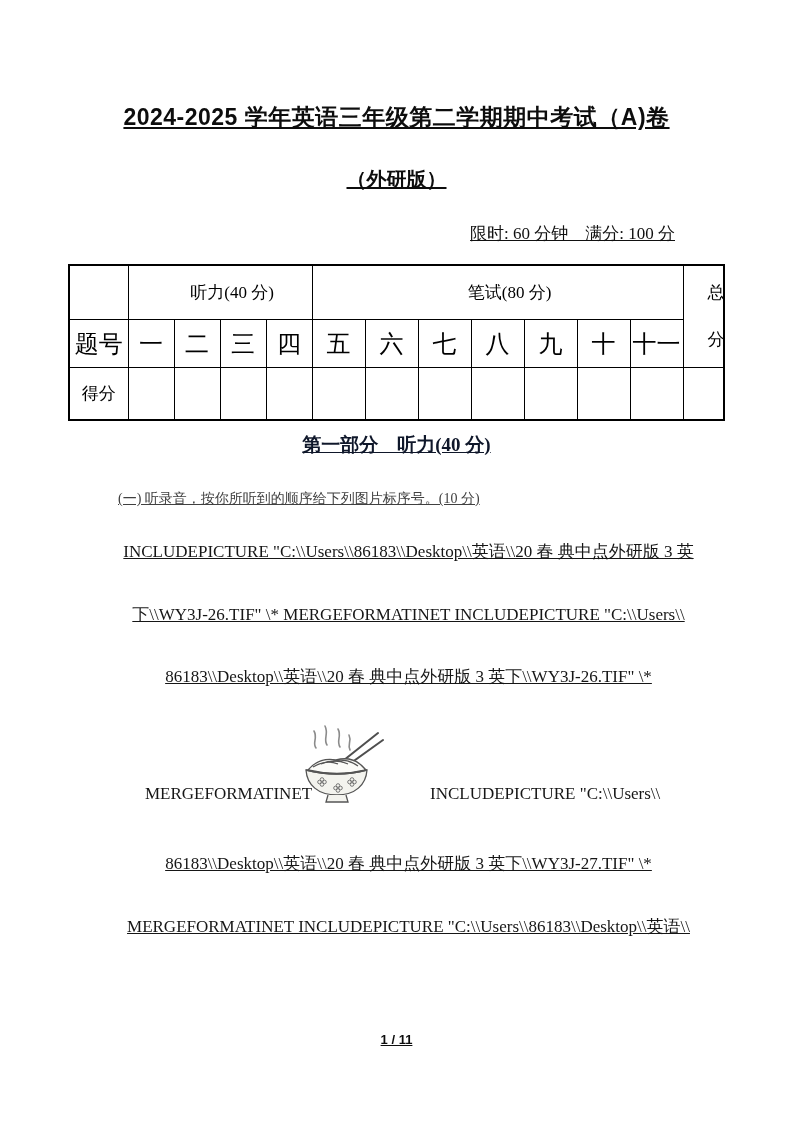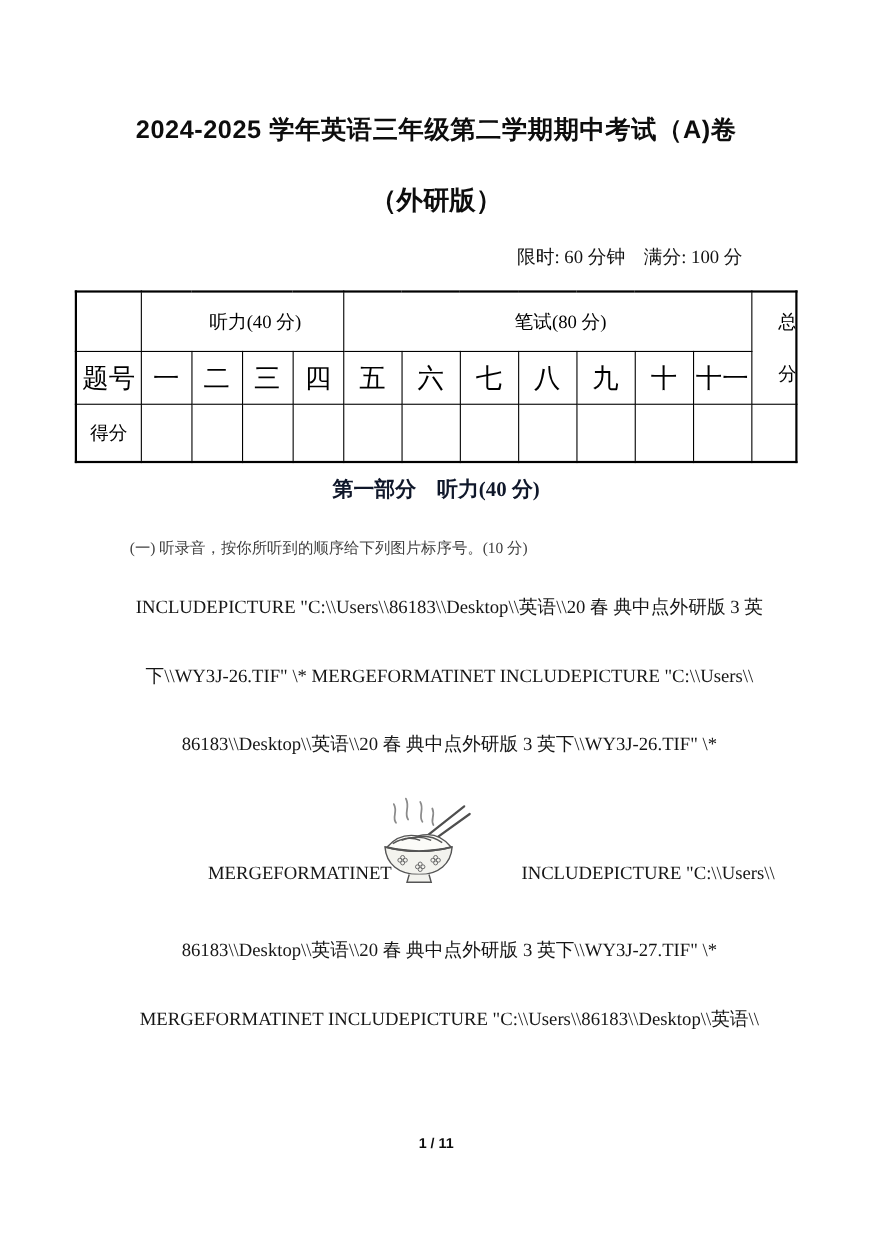--- a/index.html
+++ b/index.html
@@ -1,31 +1,31 @@
 <!DOCTYPE html>
 <html><head>
 <meta charset="utf-8">
 <style>
   html,body{margin:0;padding:0;}
   body{
     width:793px;height:1122px;background:#ffffff;position:relative;
     overflow:hidden;color:#000;
     font-family:"Liberation Serif", serif;
   }
-  .abs{position:absolute;}
+  .abs{position:absolute;text-decoration:underline;}
   .doc-title{
     top:102px;left:0;width:793px;text-align:center;
     font-family:"Liberation Sans", sans-serif;
     font-weight:bold;font-size:23px;letter-spacing:0.5px;color:#0d0d0d;
     white-space:nowrap;
   }
   .doc-subtitle{
     top:166px;left:0;width:793px;text-align:center;
     font-family:"Liberation Sans", sans-serif;
-    font-weight:bold;font-size:24px;color:#0d0d0d;
+    font-weight:bold;font-size:20px;color:#0d0d0d;
   }
   .meta-line{
     top:222px;right:118px;font-size:17px;color:#111;white-space:nowrap;margin-left:16px;
   }
   table.score-table{
     position:absolute;top:264px;left:68px;width:656px;
     border-collapse:collapse;table-layout:fixed;
     border:2px solid #000;
     font-size:17px;color:#000;
   }
@@ -46,21 +46,21 @@
   .instruction{
     top:490px;left:118px;font-size:14px;color:#404040;white-space:nowrap;
   }
   .field-line{
     left:12px;width:793px;text-align:center;font-size:17px;color:#161616;
     white-space:nowrap;
   }
   .fl1{top:540px;} .fl2{top:603px;} .fl3{top:665px;}
   .fl5{top:852px;} .fl6{top:915px;}
   .line4{
-    top:724px;left:0;width:648px;height:84px;margin-left:44px;
+    top:724px;left:0;width:648px;height:84px;
   }
   .line4 .l4-left{position:absolute;left:145px;bottom:4px;font-size:17px;color:#161616;white-space:nowrap;}
   .line4 .l4-right{position:absolute;left:430px;bottom:4px;font-size:17px;color:#161616;white-space:nowrap;}
   .bowl-wrap{position:absolute;left:286px;top:0px;width:102px;height:84px;}
   .steam{stroke:#8b8b8b;fill:none;stroke-width:1.6;stroke-linecap:round;}
   .stick{stroke:#4f4f4f;stroke-width:2;stroke-linecap:round;}
   .ln{stroke:#555;stroke-width:1.3;}
   .petal{stroke:#6a6a6a;stroke-width:0.9;fill:none;}
   .page-number{
     top:1032px;left:0;width:793px;text-align:center;

